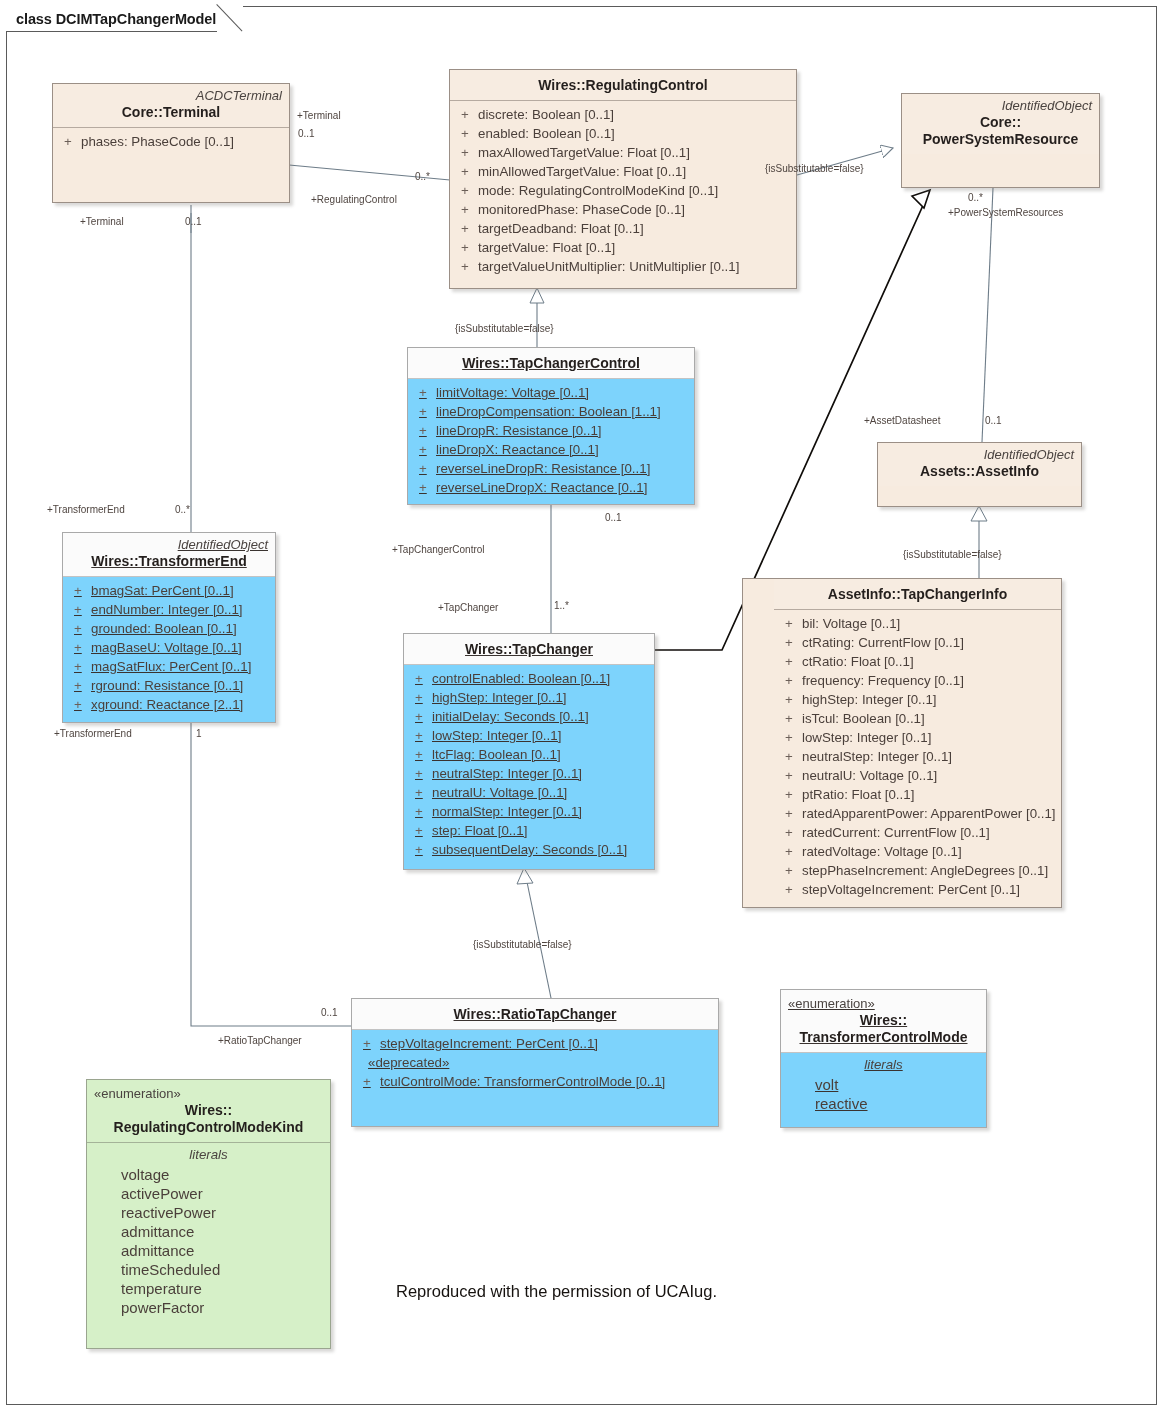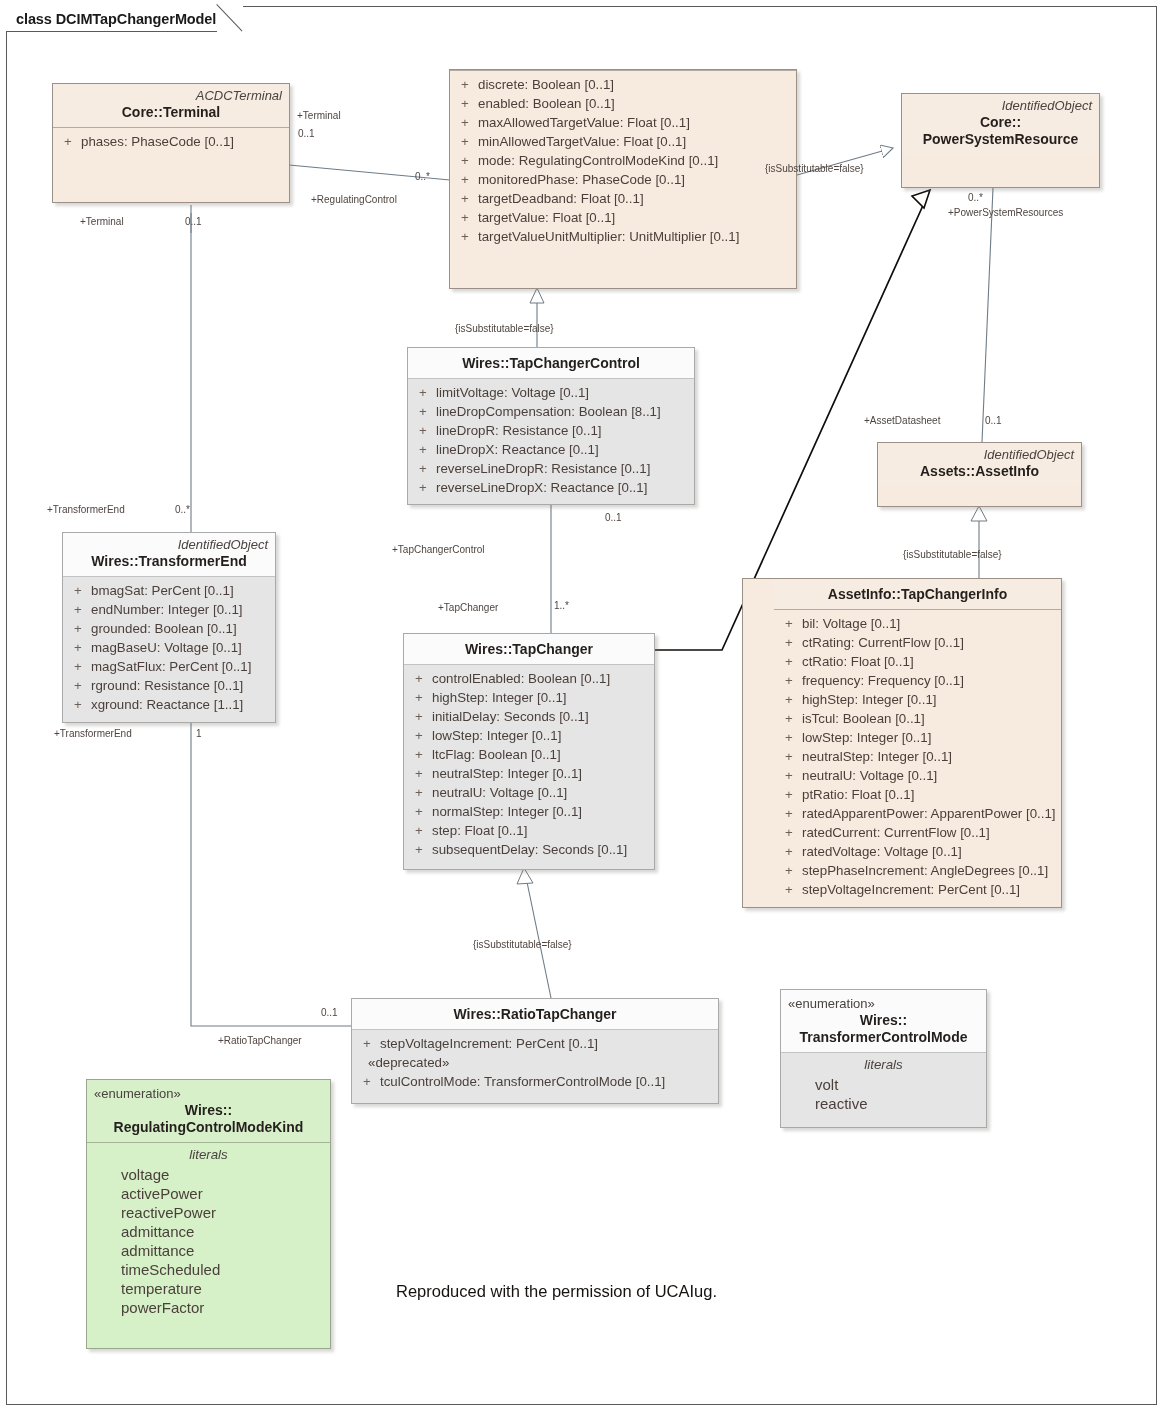--- a/index.html
+++ b/index.html
@@ -54,21 +54,21 @@
   svg#edges { position:absolute; left:0; top:0; width:1163px; height:1411px; z-index:1; }
 
   
   .cls {
     position:absolute; z-index:3;
     border:1px solid #9b8f86;
     box-shadow:3px 3px 3px rgba(120,115,110,0.28);
     background:#fdf6ef;
   }
   .cls.tan  { background:#f7ebdf; }
-  .cls.grey { background:#e5e5e5; border-color:#a9a9a9; }
+  .cls.grey { background:#7dd3fc; border-color:#a9a9a9;text-decoration:underline; }
   .cls.green{ background:#d6f0c8; border-color:#9aa58f; }
 
   .hdr { padding:4px 7px 6px 7px; position:relative; }
   .cls.tan  > .hdr { background:#f7ece1; }
   .cls.grey > .hdr { background:#fbfbfb; }
   .cls.green> .hdr { background:#d7f0c9; }
   .stereo-r {
     display:block; text-align:right;
     font-style:italic; font-size:13px; color:#4a4340;
     line-height:15px;
@@ -177,20 +177,23 @@
   <div class="divider"></div>
   <div class="attrs">
     <div class="attr">
       <span class="vis">+</span>
       <span class="sig">phases: PhaseCode [0..1]</span>
     </div>
   </div>
 </div>
 
 <div class="cls tan" style="left:449px; top:69px; width:348px; height:220px;">
+  <div class="hdr" style="padding-top:7px;">
+    <span class="cname">Wires::RegulatingControl</span>
+  </div>
   <div class="divider"></div>
   <div class="attrs">
     <div class="attr">
         <span class="vis">+</span>
         <span class="sig">discrete: Boolean [0..1]</span>
       </div>
     <div class="attr">
         <span class="vis">+</span>
         <span class="sig">enabled: Boolean [0..1]</span>
       </div>
@@ -238,21 +241,21 @@
     <span class="cname">Wires::TapChangerControl</span>
   </div>
   <div class="divider"></div>
   <div class="attrs">
     <div class="attr">
         <span class="vis">+</span>
         <span class="sig">limitVoltage: Voltage [0..1]</span>
       </div>
     <div class="attr">
         <span class="vis">+</span>
-        <span class="sig">lineDropCompensation: Boolean [8..1]</span>
+        <span class="sig">lineDropCompensation: Boolean [1..1]</span>
       </div>
     <div class="attr">
         <span class="vis">+</span>
         <span class="sig">lineDropR: Resistance [0..1]</span>
       </div>
     <div class="attr">
         <span class="vis">+</span>
         <span class="sig">lineDropX: Reactance [0..1]</span>
       </div>
     <div class="attr">
@@ -292,21 +295,21 @@
     <div class="attr">
         <span class="vis">+</span>
         <span class="sig">magSatFlux: PerCent [0..1]</span>
       </div>
     <div class="attr">
         <span class="vis">+</span>
         <span class="sig">rground: Resistance [0..1]</span>
       </div>
     <div class="attr">
         <span class="vis">+</span>
-        <span class="sig">xground: Reactance [1..1]</span>
+        <span class="sig">xground: Reactance [2..1]</span>
       </div>
   </div>
 </div>
 
 <div class="cls tan" style="left:877px; top:442px; width:205px; height:65px;">
   <div class="hdr">
     <span class="stereo-r">IdentifiedObject</span>
     <span class="cname">Assets::AssetInfo</span>
   </div>
 </div>
@@ -422,21 +425,21 @@
         <span class="vis">+</span>
         <span class="sig">stepPhaseIncrement: AngleDegrees [0..1]</span>
       </div>
     <div class="attr">
         <span class="vis">+</span>
         <span class="sig">stepVoltageIncrement: PerCent [0..1]</span>
       </div>
   </div>
 </div>
 
-<div class="cls grey" style="left:351px; top:998px; width:368px; height:106px;">
+<div class="cls grey" style="left:351px; top:998px; width:368px; height:129px;">
   <div class="hdr" style="padding-top:7px;">
     <span class="cname">Wires::RatioTapChanger</span>
   </div>
   <div class="divider"></div>
   <div class="attrs">
     <div class="attr">
         <span class="vis">+</span>
         <span class="sig">stepVoltageIncrement: PerCent [0..1]</span>
       </div>
     <div class="attr nostem">

